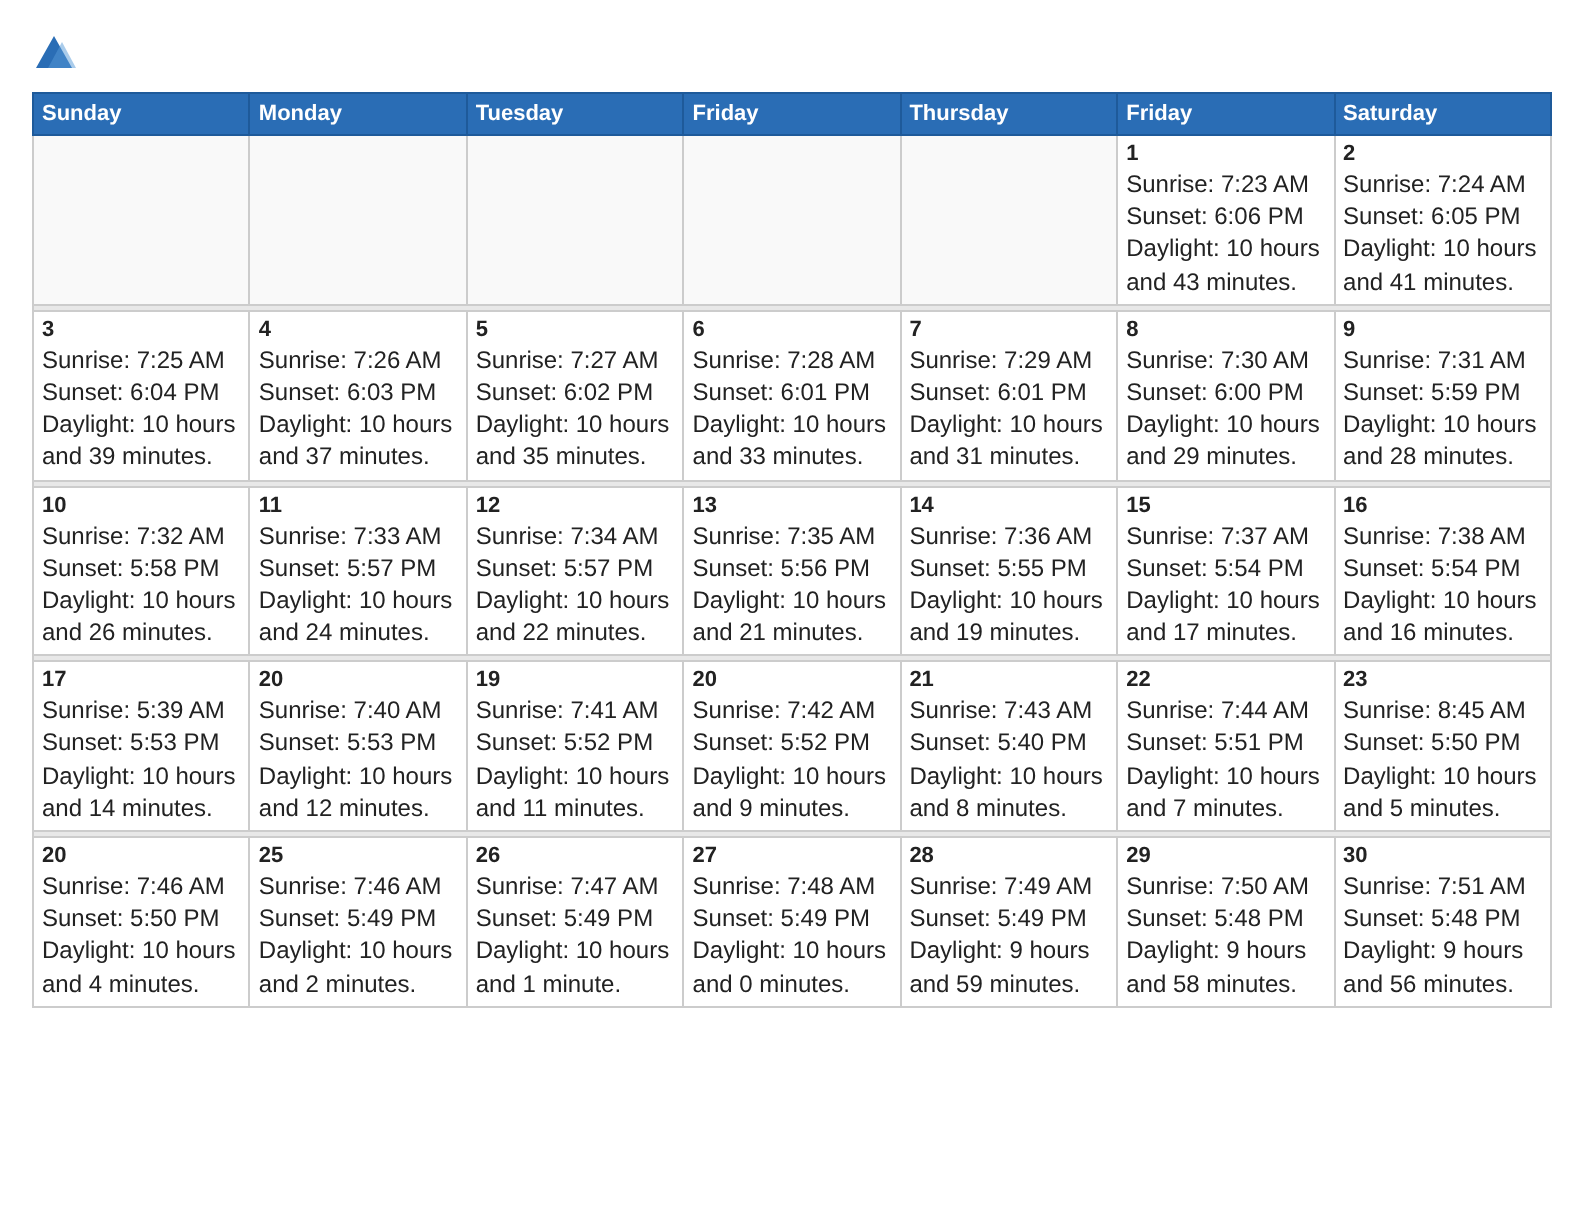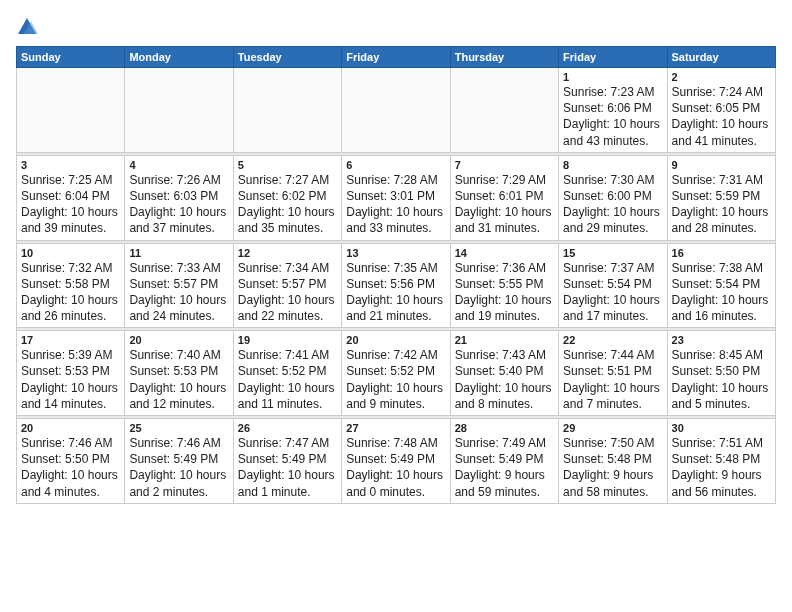--- a/index.html
+++ b/index.html
@@ -160,21 +160,21 @@
           <td>
             <span class="day-number">5</span>
             <div class="day-info">Sunrise: 7:27 AM
 Sunset: 6:02 PM
 Daylight: 10 hours
 and 35 minutes.</div>
           </td>
           <td>
             <span class="day-number">6</span>
             <div class="day-info">Sunrise: 7:28 AM
-Sunset: 3:01 PM
+Sunset: 6:01 PM
 Daylight: 10 hours
 and 33 minutes.</div>
           </td>
           <td>
             <span class="day-number">7</span>
             <div class="day-info">Sunrise: 7:29 AM
 Sunset: 6:01 PM
 Daylight: 10 hours
 and 31 minutes.</div>
           </td>

